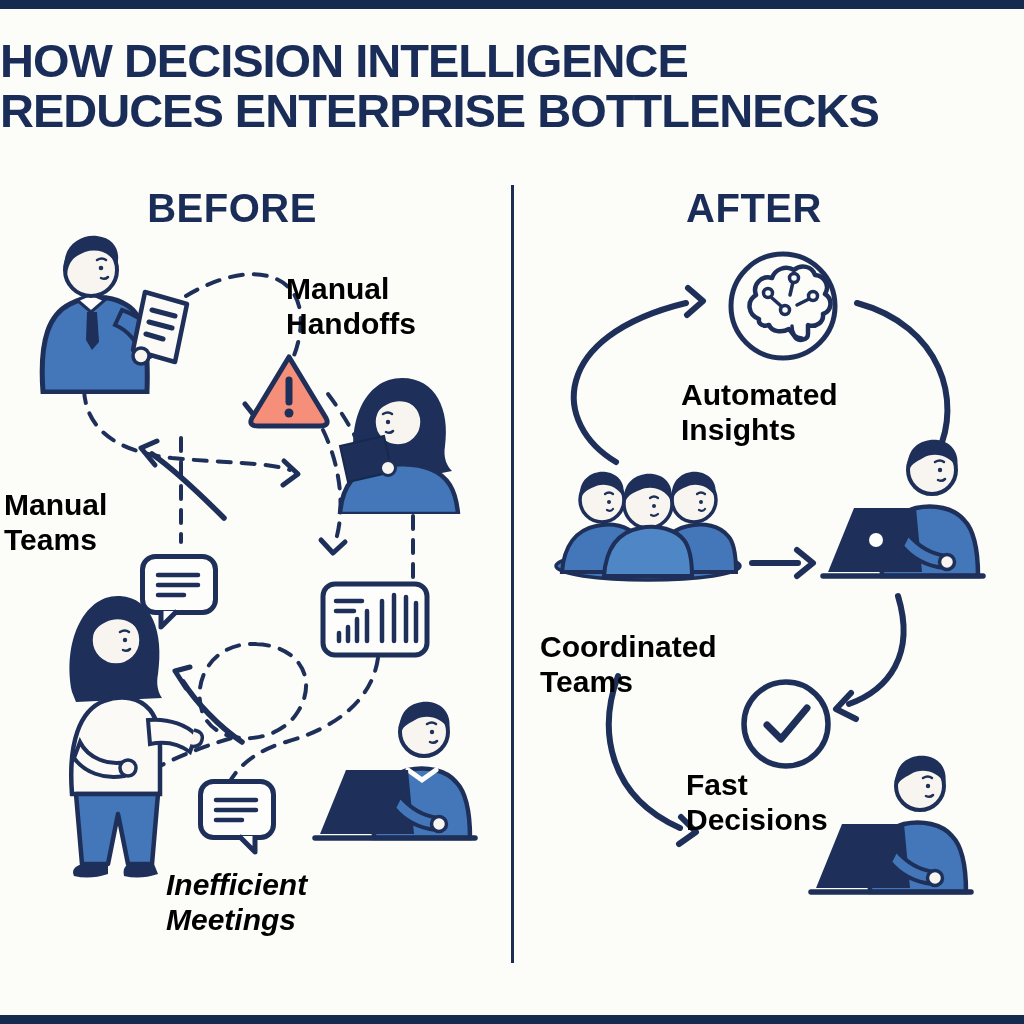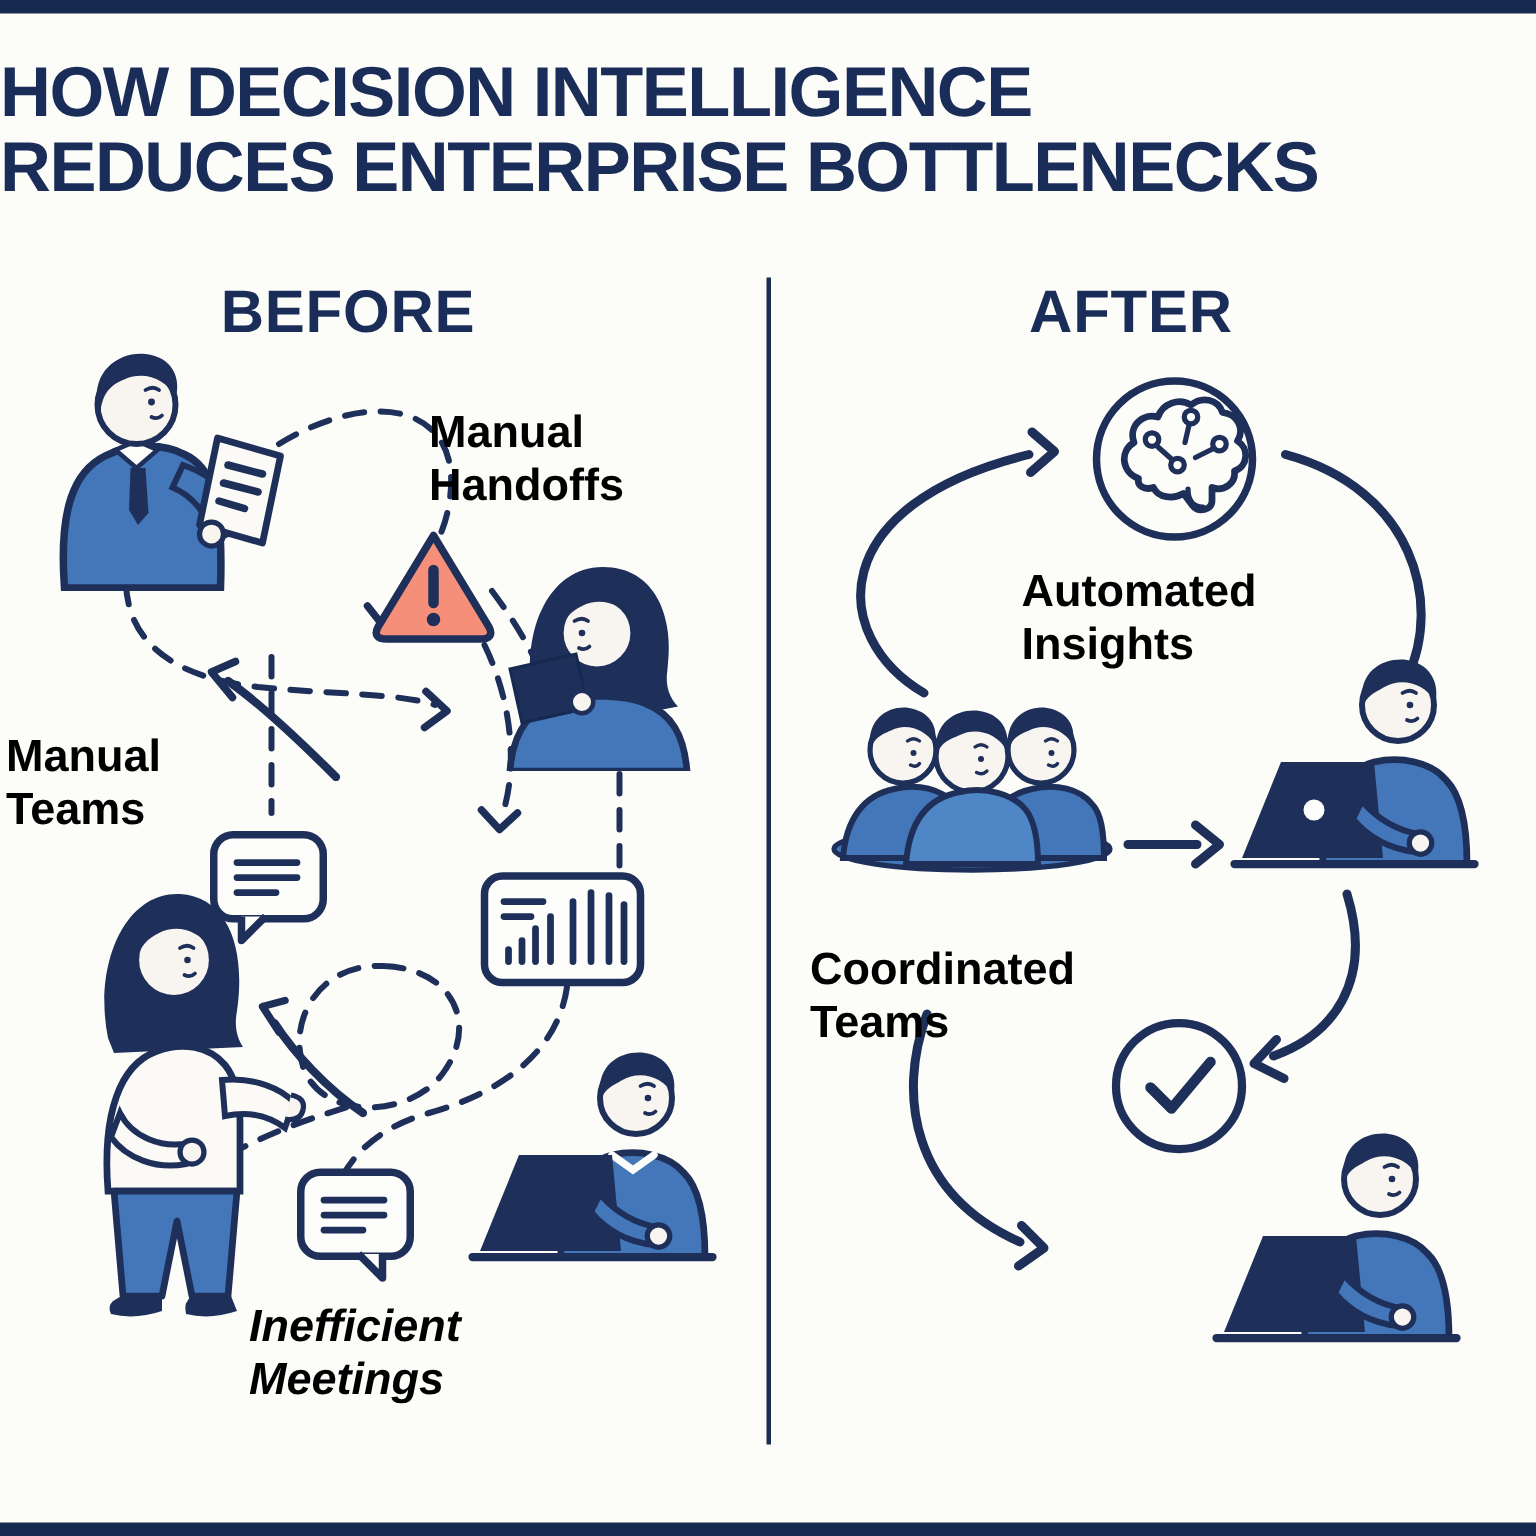--- a/index.html
+++ b/index.html
@@ -235,20 +235,22 @@
     <path d="M88,98 C98,110 112,118 126,120 L124,132 C106,130 92,122 82,110 Z" fill="#4377b9" stroke="#1e3059" stroke-width="4"></path>
     <circle cx="127" cy="126" r="7.5" fill="#f8f4ef" stroke="#1e3059" stroke-width="3.5"></circle>
     <line x1="3" y1="140" x2="163" y2="140" stroke="#1e3059" stroke-width="5.5" stroke-linecap="round"></line>
   </svg>
 
   <svg class="fig" style="left:738px;top:676px;" width="96" height="96" viewBox="0 0 96 96">
     <circle cx="48" cy="48" r="42" fill="#fcfcf9" stroke="#1e3059" stroke-width="5.5"></circle>
     <path d="M29,49 L43,63 L69,32" fill="none" stroke="#1e3059" stroke-width="7" stroke-linecap="round" stroke-linejoin="round"></path>
   </svg>
 
+  <div class="label" style="left:686px;top:768px;width:200px;">Fast
+Decisions</div>
 
   <svg class="fig" style="left:808px;top:752px;" width="166" height="148" viewBox="0 0 166 148">
     <circle cx="112" cy="34" r="24" fill="#f8f4ef" stroke="#1e3059" stroke-width="4"></circle>
     <path d="M88,32 C86,10 104,2 118,4 C132,6 140,18 137,32 C129,18 113,16 103,22 C96,26 90,28 88,38 Z" fill="#1e3059"></path>
     <circle cx="120" cy="34" r="2.2" fill="#1e3059"></circle>
     <path d="M115,26 q5,-3 9,0" stroke="#1e3059" stroke-width="2.5" fill="none" stroke-linecap="round"></path>
     <path d="M118,44 q4,2 7,-1" stroke="#1e3059" stroke-width="2.5" fill="none" stroke-linecap="round"></path>
     <path d="M62,140 C60,102 74,78 96,72 C114,68 134,72 144,84 C154,94 158,114 158,140 Z" fill="#4377b9" stroke="#1e3059" stroke-width="4.5"></path>
     <polygon points="8,136 34,72 96,72 102,136" fill="#1e3059"></polygon>
     <path d="M88,98 C98,110 112,118 126,120 L124,132 C106,130 92,122 82,110 Z" fill="#4377b9" stroke="#1e3059" stroke-width="4"></path>

